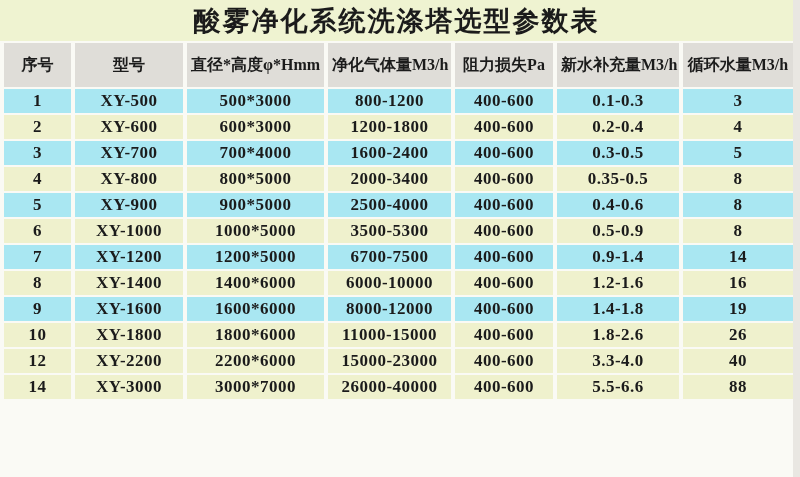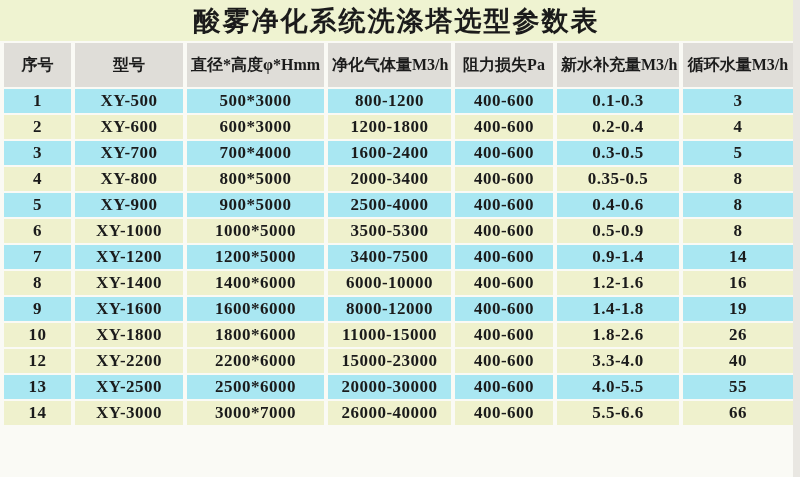--- a/index.html
+++ b/index.html
@@ -162,21 +162,21 @@
           <td>1000*5000</td>
           <td>3500-5300</td>
           <td>400-600</td>
           <td>0.5-0.9</td>
           <td>8</td>
         </tr>
         <tr class="row-odd">
           <td>7</td>
           <td>XY-1200</td>
           <td>1200*5000</td>
-          <td>3400-7500</td>
+          <td>6700-7500</td>
           <td>400-600</td>
           <td>0.9-1.4</td>
           <td>14</td>
         </tr>
         <tr class="row-even">
           <td>8</td>
           <td>XY-1400</td>
           <td>1400*6000</td>
           <td>6000-10000</td>
           <td>400-600</td>
@@ -203,35 +203,26 @@
         </tr>
         <tr class="row-even">
           <td>12</td>
           <td>XY-2200</td>
           <td>2200*6000</td>
           <td>15000-23000</td>
           <td>400-600</td>
           <td>3.3-4.0</td>
           <td>40</td>
         </tr>
-        <tr class="row-odd">
-          <td>13</td>
-          <td>XY-2500</td>
-          <td>2500*6000</td>
-          <td>20000-30000</td>
-          <td>400-600</td>
-          <td>4.0-5.5</td>
-          <td>55</td>
-        </tr>
         <tr class="row-even">
           <td>14</td>
           <td>XY-3000</td>
           <td>3000*7000</td>
           <td>26000-40000</td>
           <td>400-600</td>
           <td>5.5-6.6</td>
-          <td>66</td>
+          <td>88</td>
         </tr>
       </tbody>
   </table>
 
   <div class="edge-right"></div>
 </div>
 
 </body></html>

